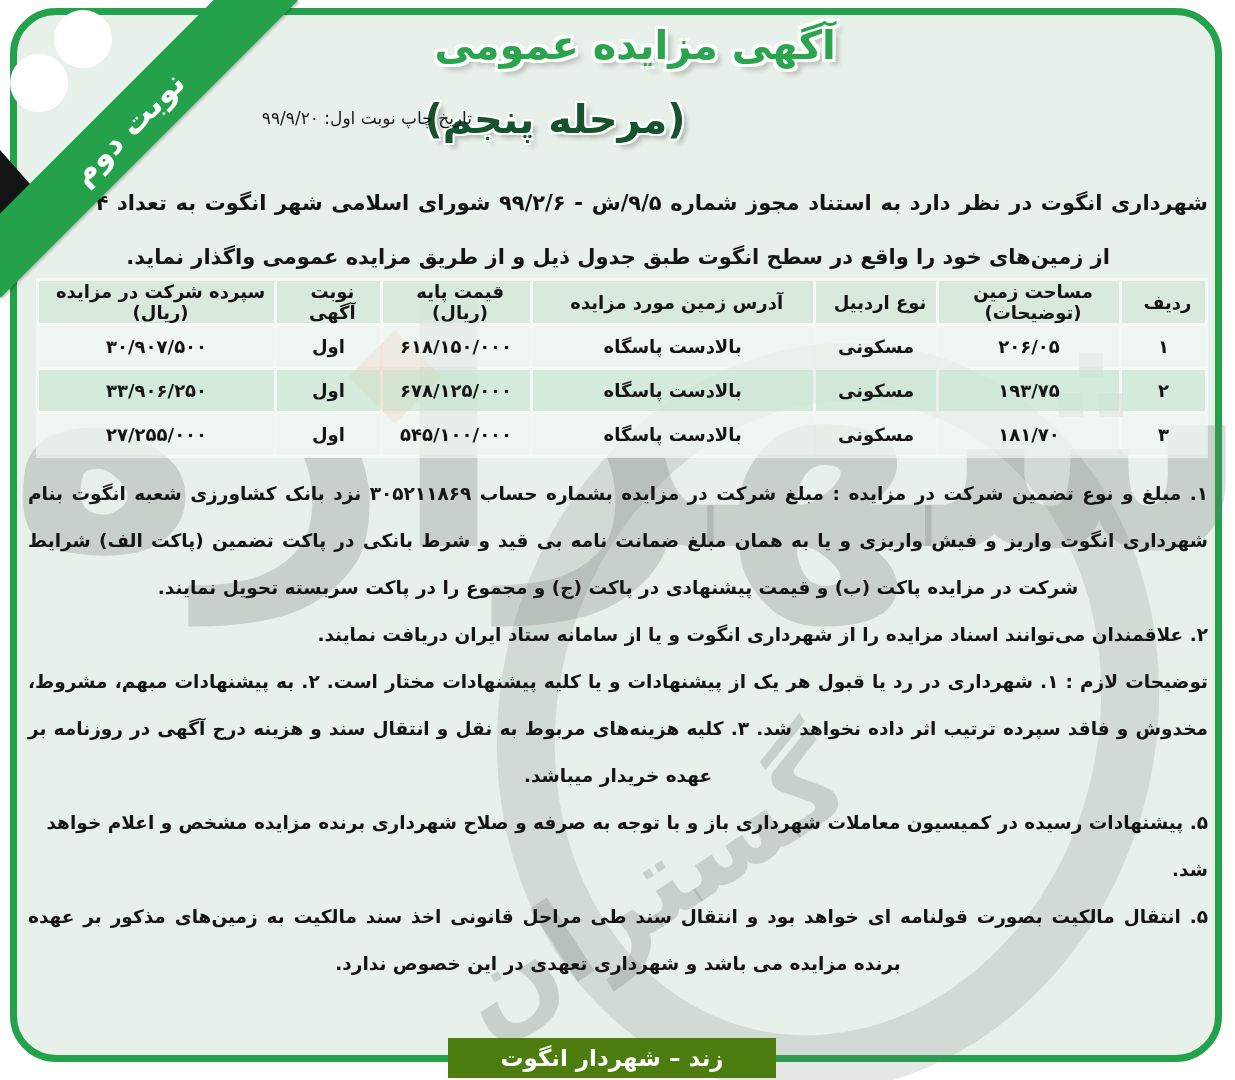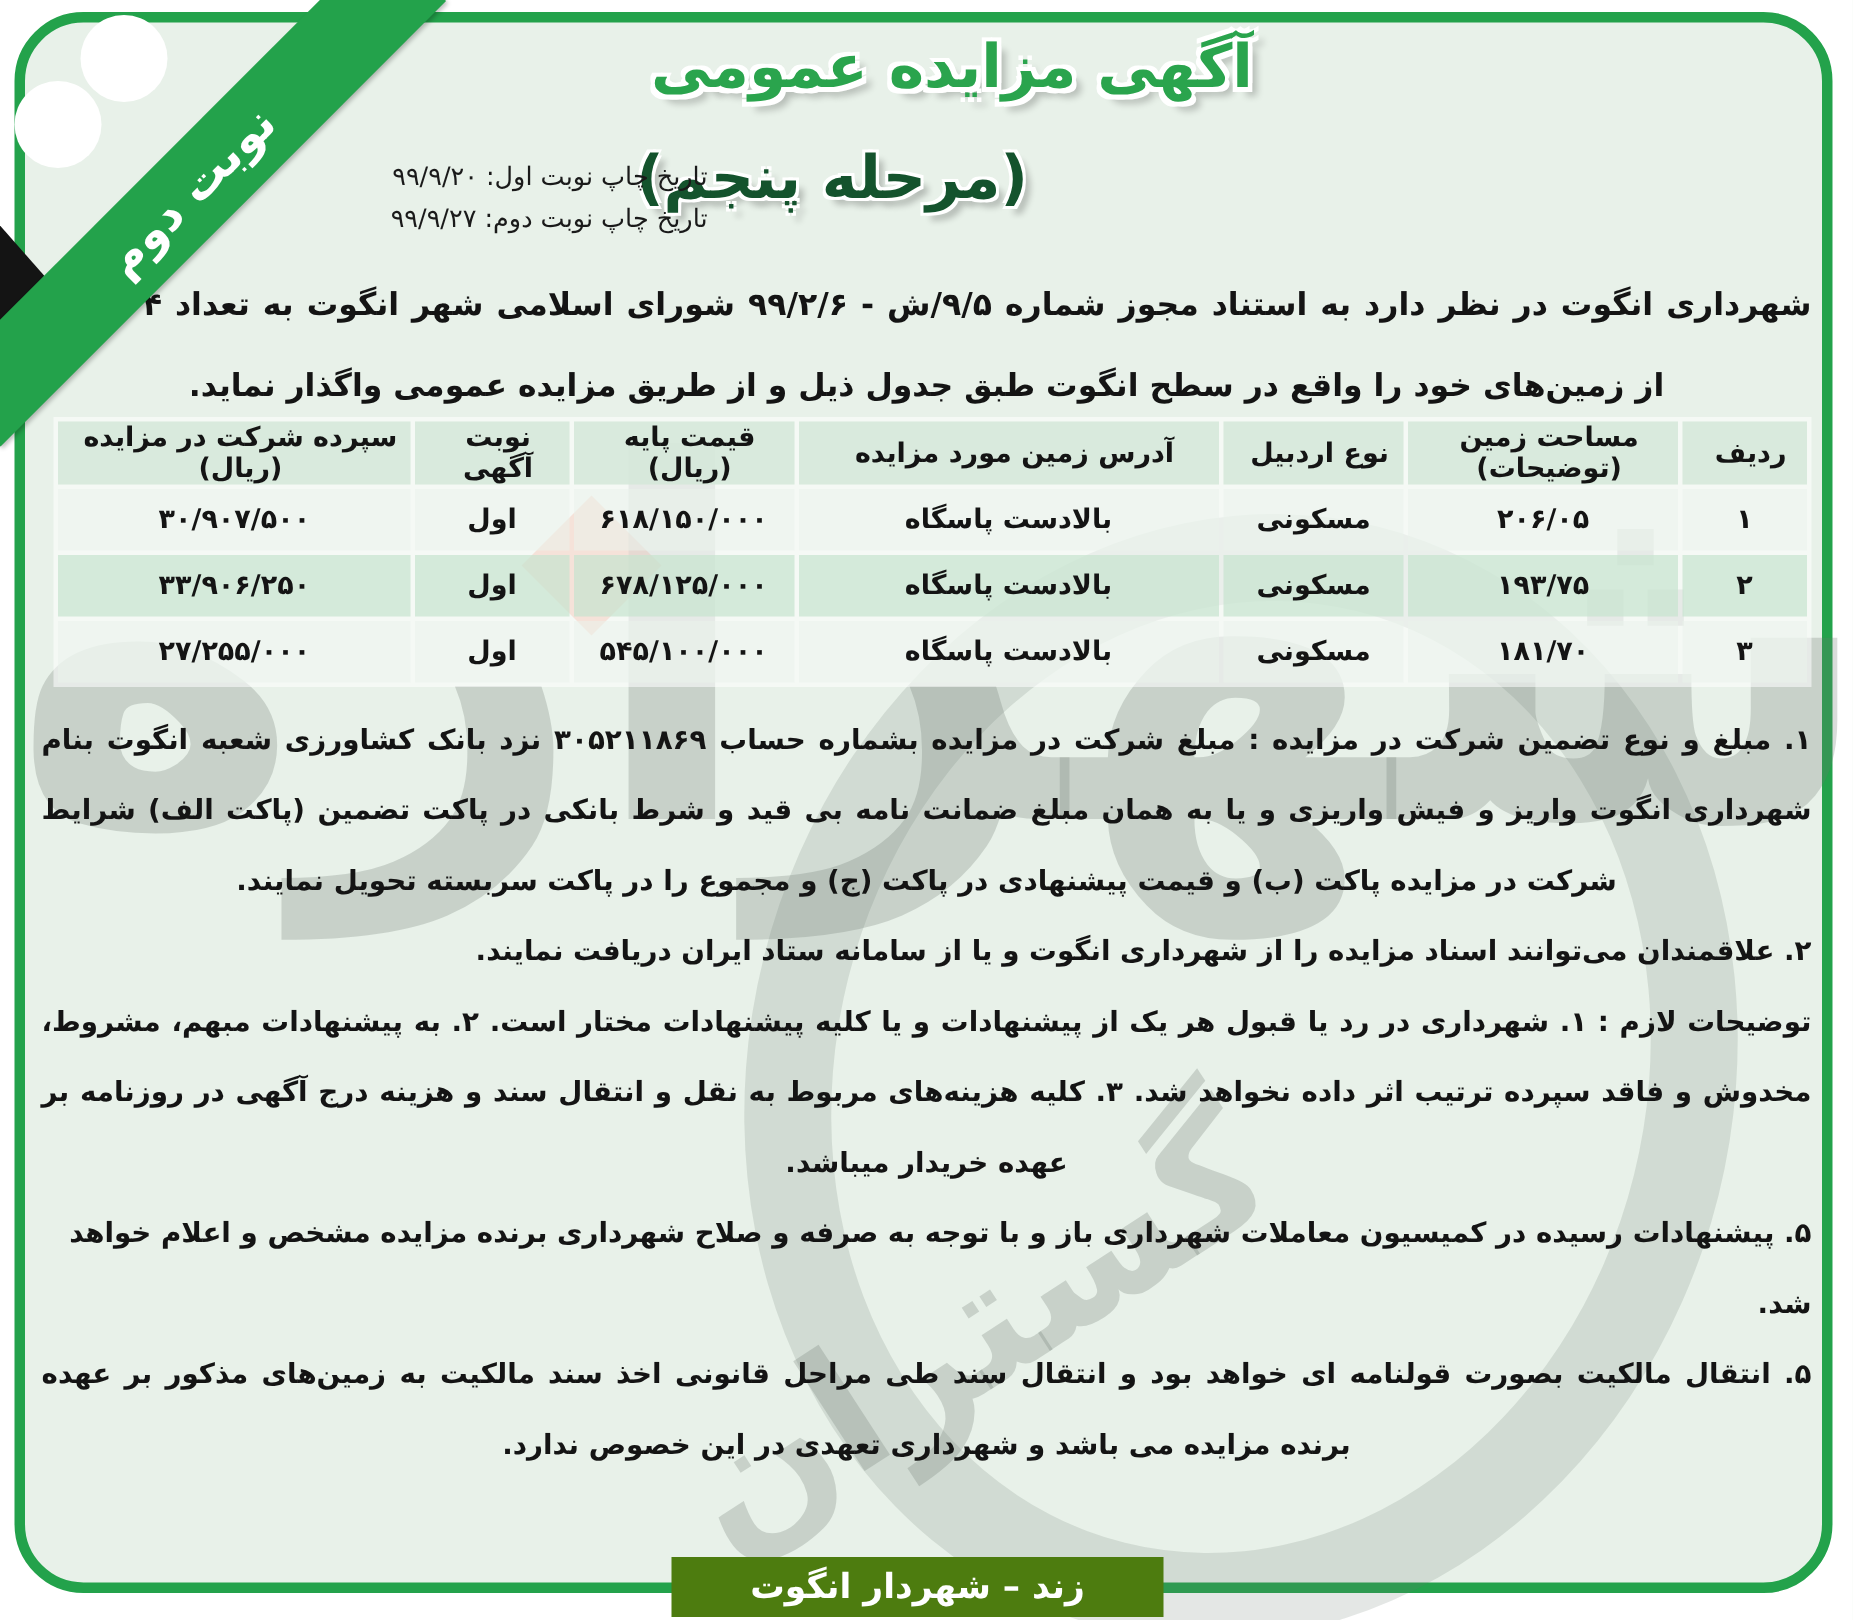--- a/index.html
+++ b/index.html
@@ -111,21 +111,20 @@
   <div class="scallop a"></div>
   <div class="scallop b"></div>
   <div class="fold left"></div>
   <div class="fold top"></div>
   <div class="ribbon">نوبت دوم</div>
 
   <div class="title">آگهی مزایده عمومی</div>
   <div class="subtitle">(مرحله پنجم)</div>
   <div class="dates">
     <div>تاریخ چاپ نوبت اول: ۹۹/۹/۲۰</div>
-    <div>تاریخ چاپ نوبت دوم: ۹۹/۹/۲۷</div>
   </div>
 
   <div class="intro">شهرداری انگوت در نظر دارد به استناد مجوز شماره ۹/۵/ش - ۹۹/۲/۶ شورای اسلامی شهر انگوت به تعداد ۴ قطعه از زمین‌های خود را واقع در سطح انگوت طبق جدول ذیل و از طریق مزایده عمومی واگذار نماید.</div>
 
   <div class="tbl-wrap">
     <table>
       <colgroup>
         <col style="width:84px">
           <col style="width:182px">
           <col style="width:122px">

